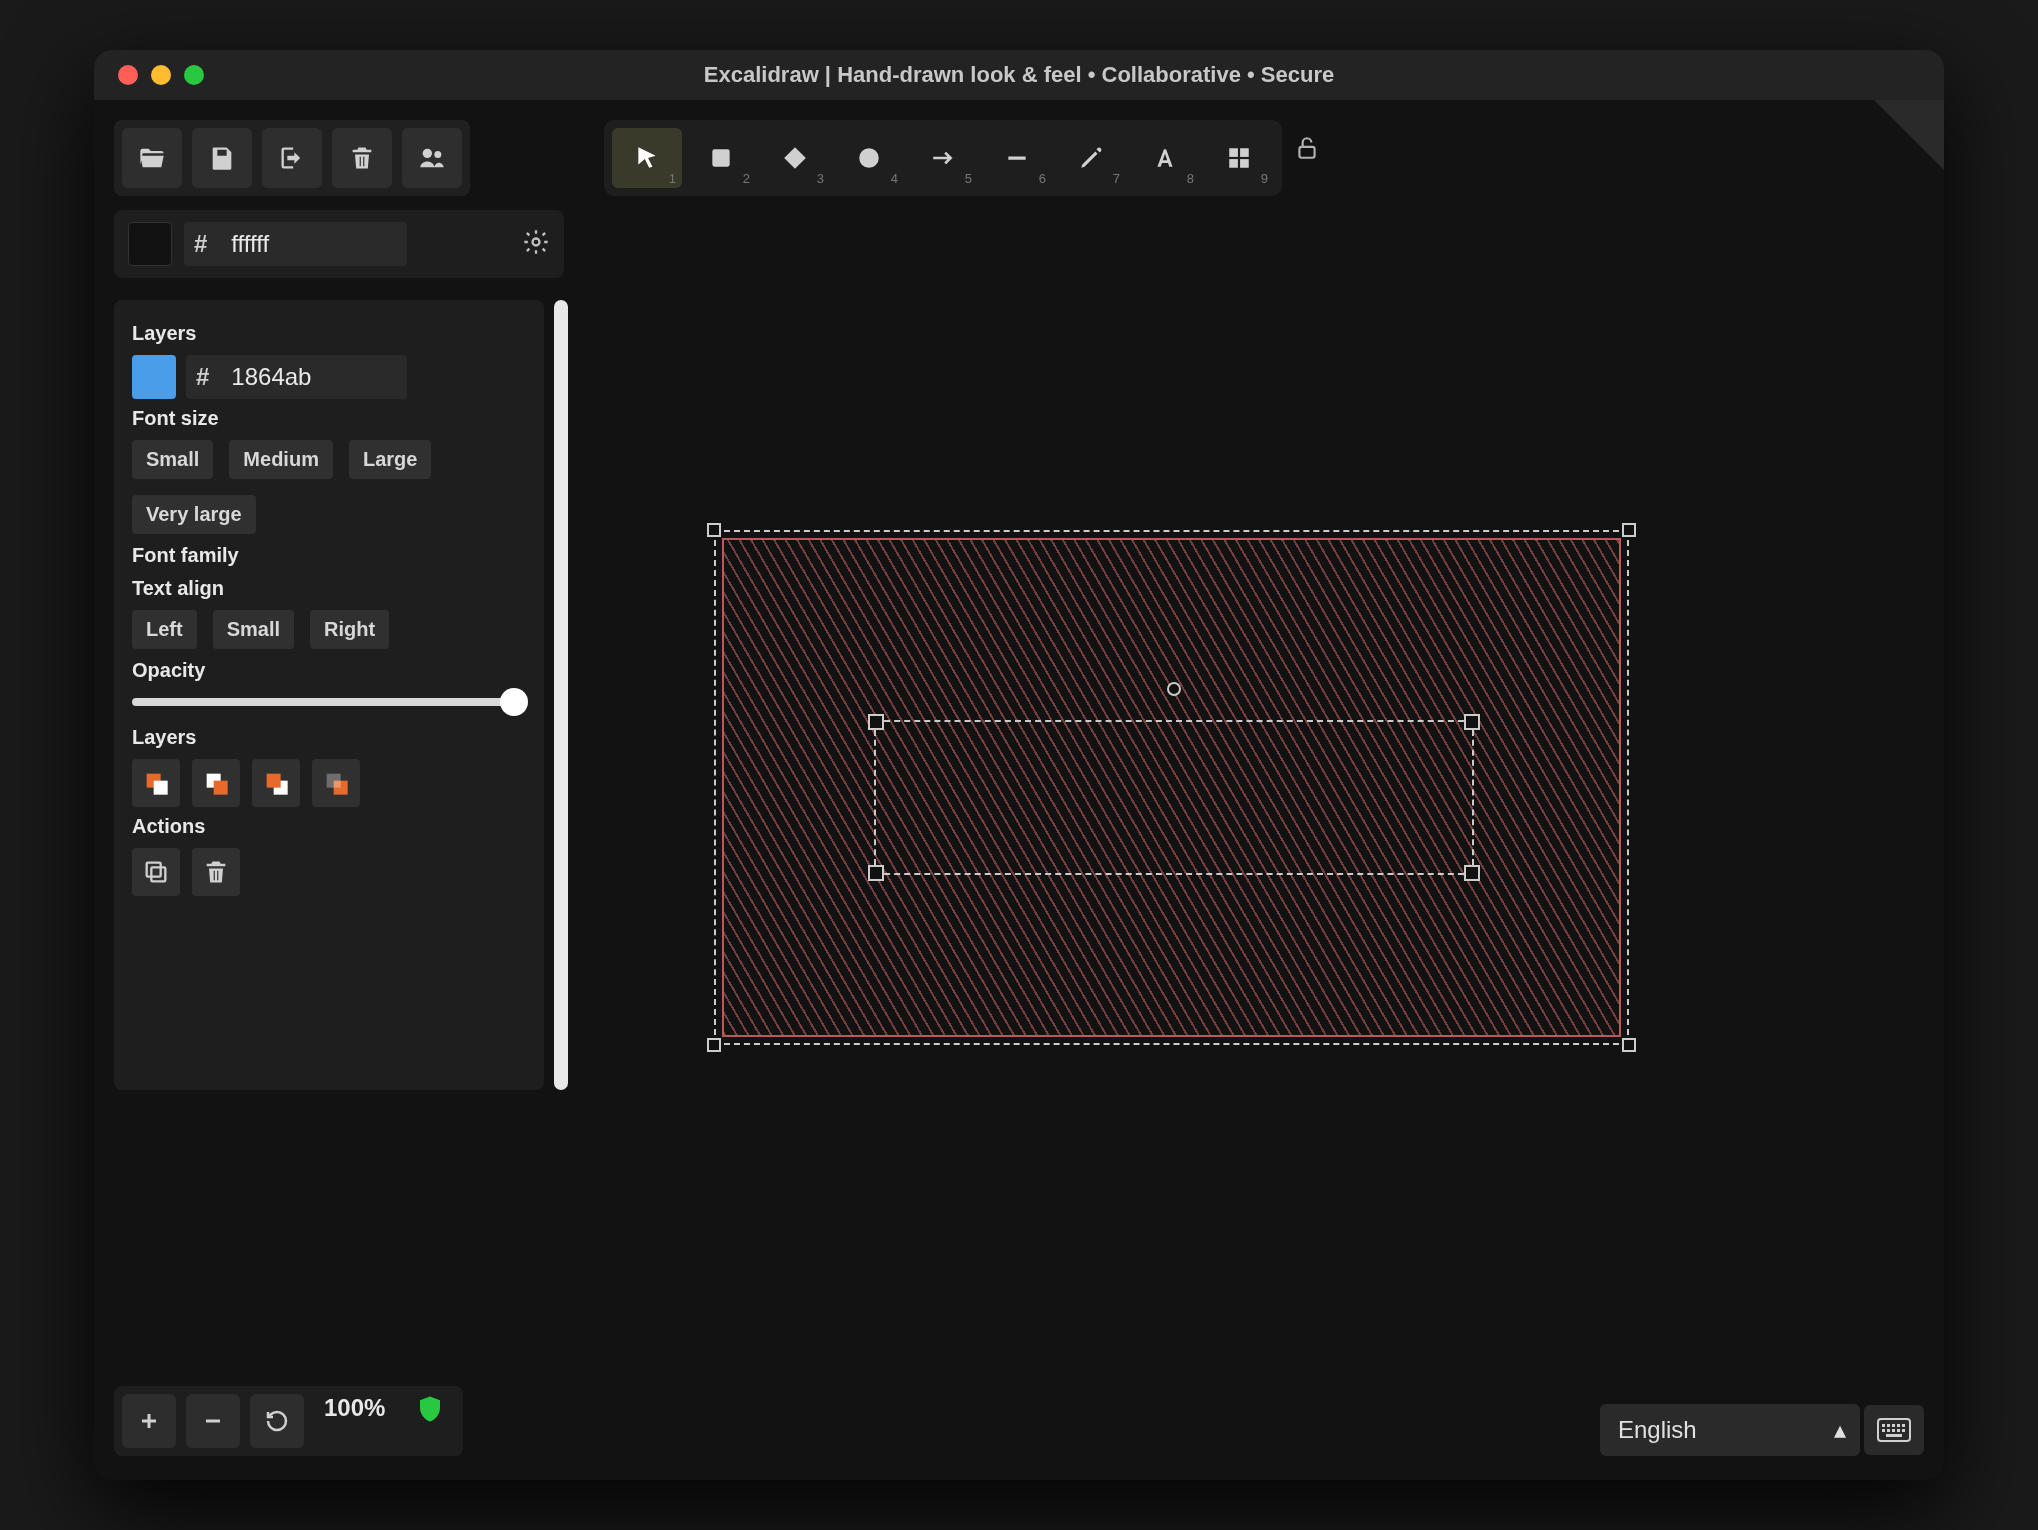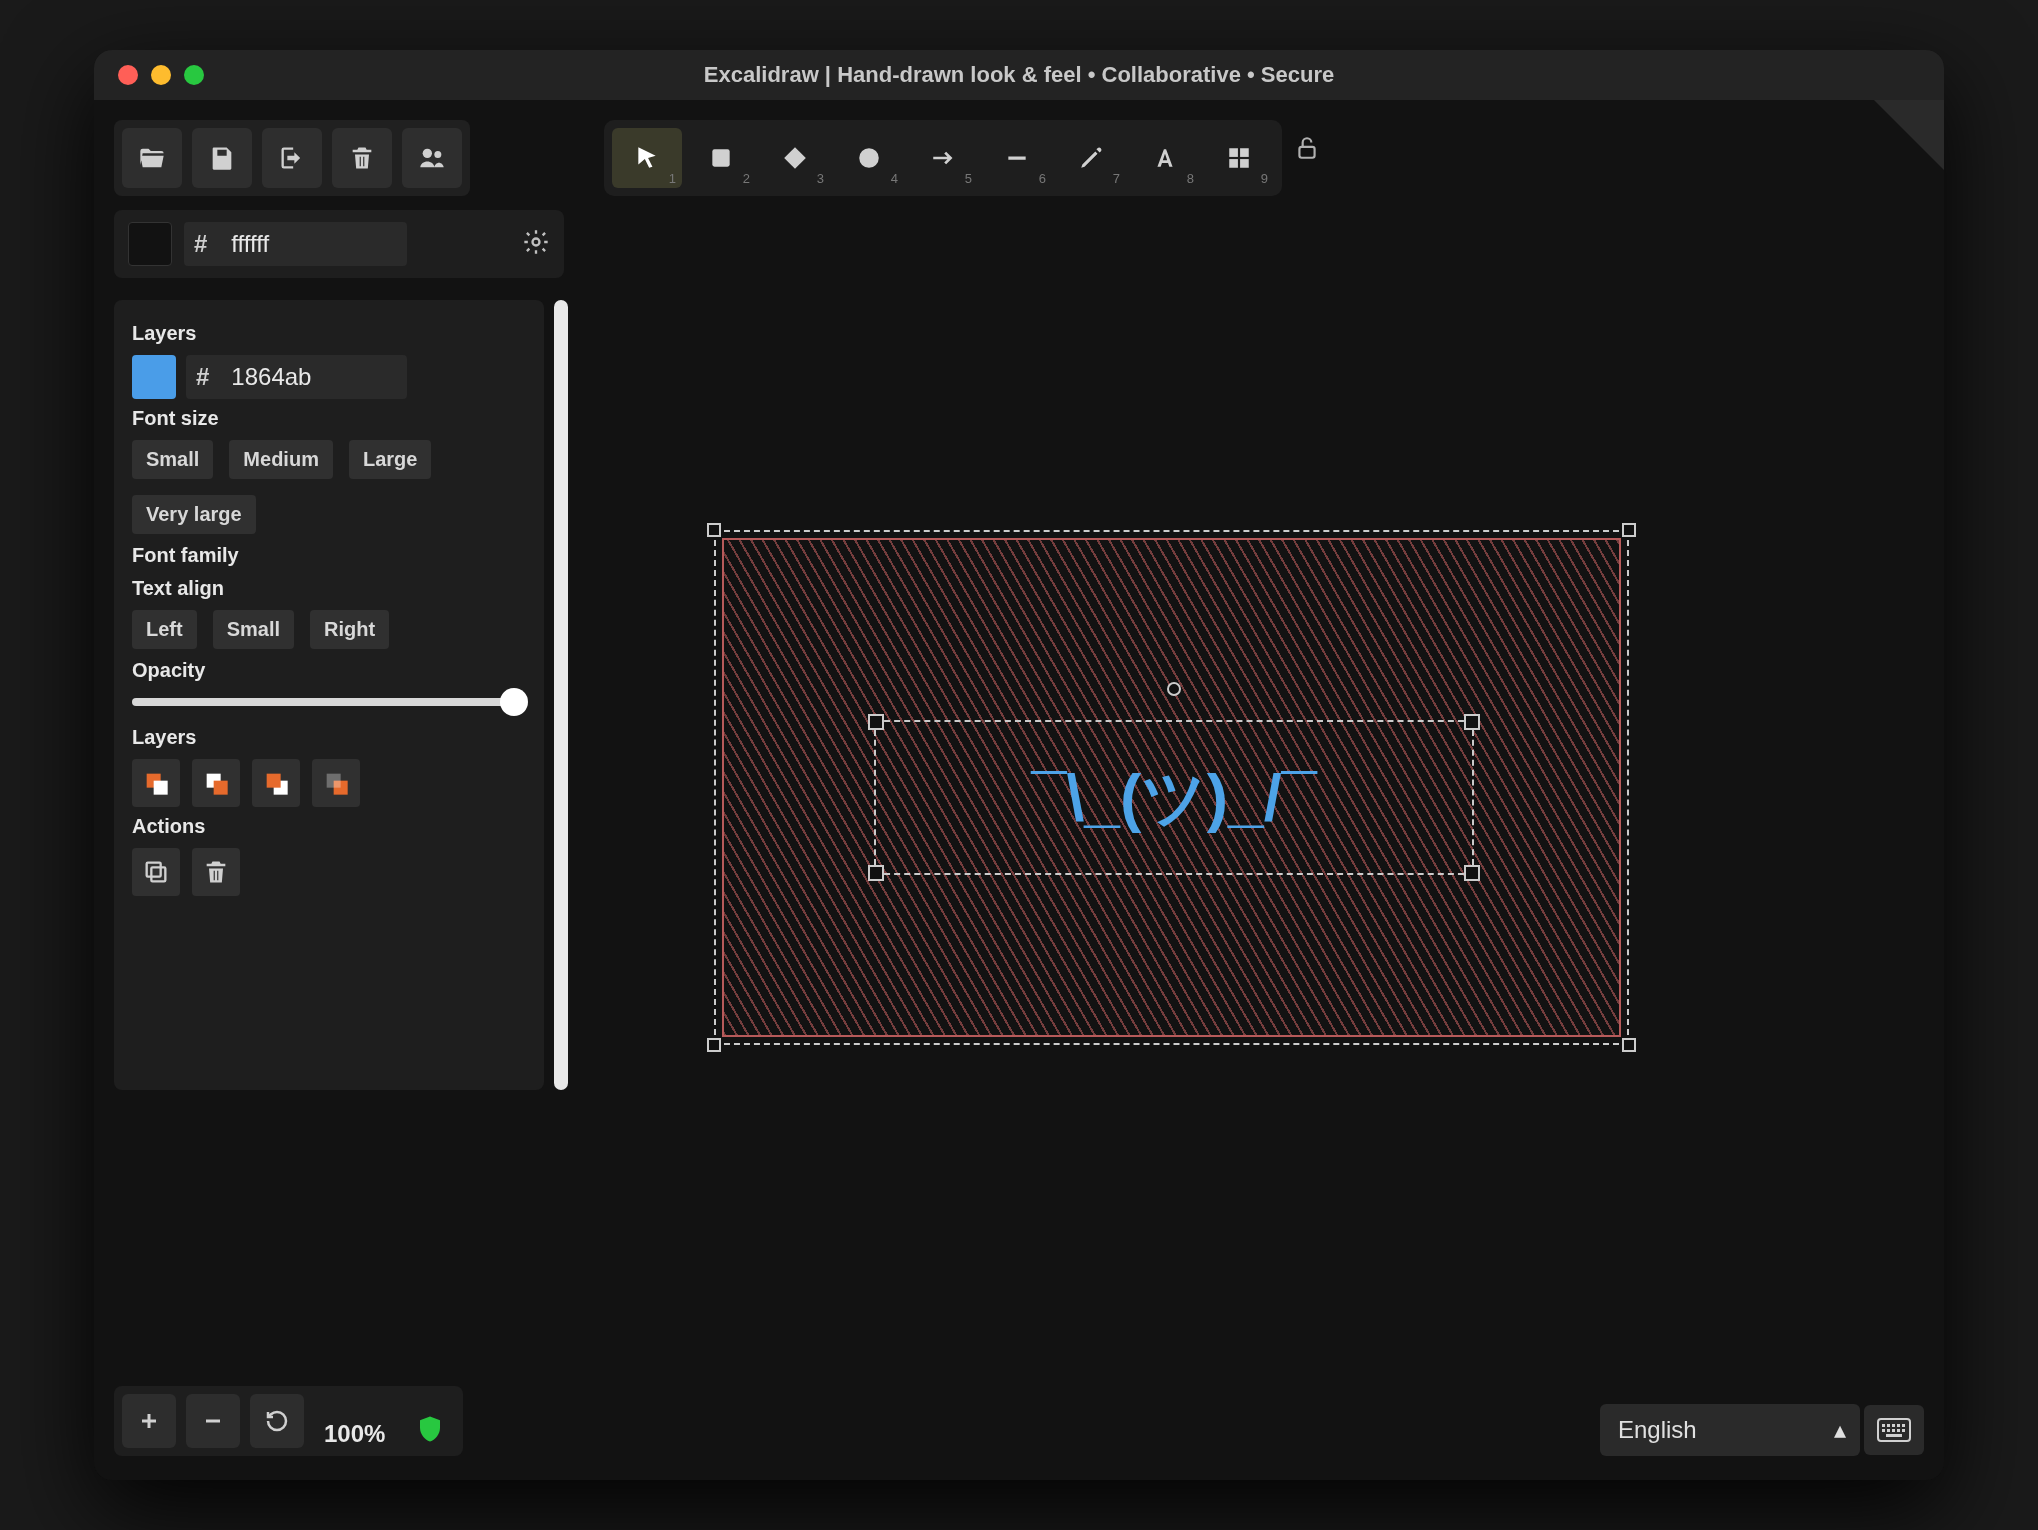--- a/index.html
+++ b/index.html
@@ -226,21 +226,21 @@
     cursor:pointer;
     color:#d0d0d0;
   }
   .icon-btn svg{width:28px;height:28px;}
   
   .zoom-bar{
     position:absolute;
     bottom:24px;
     left:20px;
     display:flex;
-    align-items:flex-end;
+    align-items:flex-start;
     gap:10px;
     background:#1e1e1e;
     border-radius:8px;
     padding:8px;
   }
   .zoom-btn{
     width:54px;height:54px;
     background:#2d2d2d;
     border-radius:6px;
     display:flex;align-items:center;justify-content:center;
@@ -549,21 +549,20 @@
       <div class="out-handle oh-tr"></div>
       <div class="out-handle oh-bl"></div>
       <div class="out-handle oh-br"></div>
 
       <div class="inner-sel">
         <div class="rotate-handle"></div>
         <div class="ih ih-tl"></div>
         <div class="ih ih-tr"></div>
         <div class="ih ih-bl"></div>
         <div class="ih ih-br"></div>
-        <div class="shrug">¯\_(ツ)_/¯</div>
       </div>
     </div>
 
     <div class="zoom-bar">
       <div class="zoom-btn">
           <svg viewBox="0 0 24 24" fill="none" stroke="currentColor" stroke-width="3">
             <path d="M12 5v14M5 12h14"></path>
           </svg>
         </div>
       <div class="zoom-btn">

